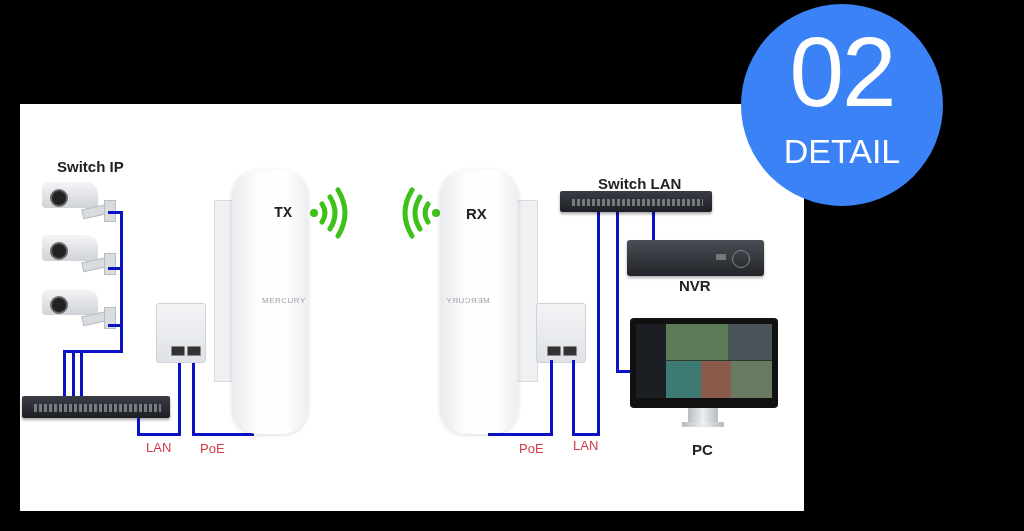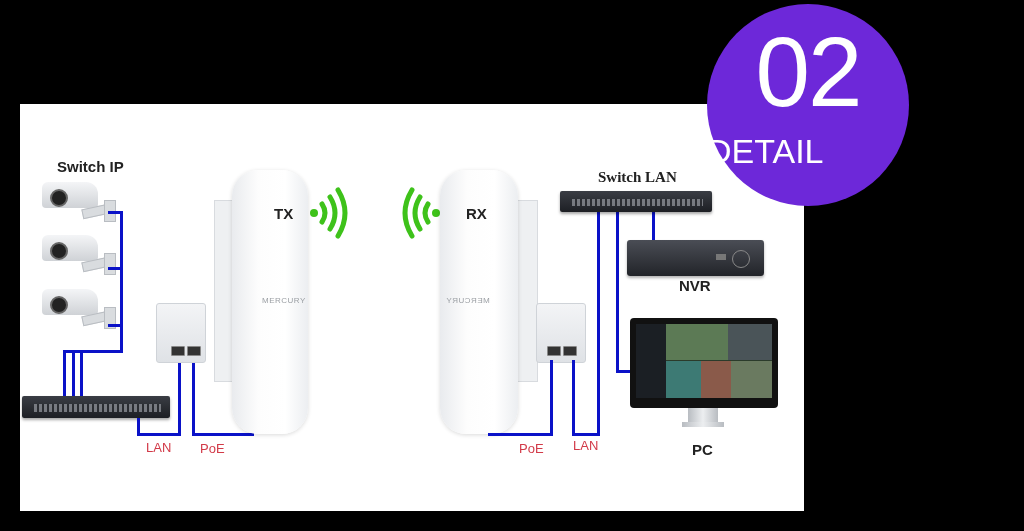--- a/index.html
+++ b/index.html
@@ -2,23 +2,23 @@
 <html><head>
 <meta charset="utf-8">
 <style>
   html,body{margin:0;padding:0;}
   body{width:1024px;height:531px;background:#000;position:relative;overflow:hidden;font-family:"Liberation Sans",sans-serif;}
   .panel{position:absolute;left:20px;top:104px;width:784px;height:407px;background:#fff;}
   .abs{position:absolute;}
   .label{font-weight:bold;color:#222;font-size:15px;white-space:nowrap;}
   .redlabel{color:#d23a48;font-size:13px;white-space:nowrap;}
   .wire{position:absolute;background:#0a12c8;}
-  .badge{position:absolute;left:707px;top:4px;width:202px;height:202px;border-radius:50%;background:#6d28d9;}
+  .badge{position:absolute;left:741px;top:4px;width:202px;height:202px;border-radius:50%;background:#3b82f6;}
   .badge-num{position:absolute;left:0;width:100%;top:18px;text-align:center;color:#fff;font-size:98px;line-height:100px;font-family:"Liberation Sans",sans-serif;letter-spacing:-2px;}
-  .badge-text{position:absolute;left:0;width:100%;top:128px;color:#fff;font-size:34px;line-height:38px;}
+  .badge-text{position:absolute;left:0;width:100%;top:128px;text-align:center;color:#fff;font-size:34px;line-height:38px;}
   .switch{position:absolute;background:linear-gradient(#3a3d44,#1d1f24);border-radius:2px;box-shadow:0 2px 3px rgba(0,0,0,.35);}
   .switch .ports{position:absolute;left:8%;right:6%;top:38%;height:34%;background:repeating-linear-gradient(90deg,#8a8d94 0 3px,#2a2c31 3px 5px);opacity:.8;}
   .cpe{position:absolute;background:linear-gradient(90deg,#e9ebee 0%,#fdfdfd 35%,#ffffff 70%,#eceef1 100%);border-radius:26px;box-shadow:0 1px 4px rgba(0,0,0,.15);}
   .cpe-side{position:absolute;background:#eef0f2;border:1px solid #d8dbdf;}
   .poe{position:absolute;background:linear-gradient(#f3f4f6,#dfe2e6);border:1px solid #cfd3d8;border-radius:3px;}
   .poe .port{position:absolute;width:12px;height:8px;background:#333;border:1px solid #888;border-radius:1px;}
   .cam-body{position:absolute;background:linear-gradient(#f4f5f7,#cfd2d6);border-radius:6px 12px 4px 4px;}
   .cam-lens{position:absolute;background:#222;border-radius:50%;border:2px solid #666;}
   .cam-arm{position:absolute;background:#d9dcdf;border:1px solid #b9bdc2;}
   .nvr{position:absolute;background:linear-gradient(#4a4d55,#222429);border-radius:3px;box-shadow:0 2px 3px rgba(0,0,0,.3);}
@@ -79,21 +79,21 @@
 
 <div class="poe" style="left:156px;top:303px;width:48px;height:58px;">
   <div class="port" style="left:14px;top:42px;"></div>
   <div class="port" style="left:30px;top:42px;"></div>
 </div>
 
 <div class="cpe-side" style="left:214px;top:200px;width:26px;height:180px;"></div>
 <div class="cpe" style="left:232px;top:170px;width:76px;height:264px;">
   <div class="brand" style="left:30px;top:126px;">MERCURY</div>
 </div>
-<div class="abs label" style="left:274px;top:205px;">TX</div>
+<div class="abs label" style="left:274px;top:205px;font-family:Liberation Mono, monospace;">TX</div>
 
 <svg class="abs" style="left:308px;top:187px;" width="44" height="52" viewBox="0 0 44 52">
   <circle cx="6" cy="26" r="4" fill="#3ec21a"></circle>
   <path d="M14 17 Q20 26 14 35" stroke="#3ec21a" stroke-width="5" fill="none" stroke-linecap="round"></path>
   <path d="M22 10 Q32 26 22 42" stroke="#3ec21a" stroke-width="5" fill="none" stroke-linecap="round"></path>
   <path d="M30 3 Q44 26 30 49" stroke="#3ec21a" stroke-width="5" fill="none" stroke-linecap="round"></path>
 </svg>
 
 <svg class="abs" style="left:398px;top:187px;" width="44" height="52" viewBox="0 0 44 52">
   <circle cx="38" cy="26" r="4" fill="#3ec21a"></circle>
@@ -118,21 +118,21 @@
 <div class="wire" style="left:572px;top:360px;width:3px;height:76px;"></div>
 <div class="wire" style="left:572px;top:433px;width:28px;height:3px;"></div>
 <div class="wire" style="left:597px;top:210px;width:3px;height:226px;"></div>
 <div class="wire" style="left:616px;top:210px;width:3px;height:162px;"></div>
 <div class="wire" style="left:616px;top:370px;width:14px;height:3px;"></div>
 <div class="wire" style="left:652px;top:210px;width:3px;height:32px;"></div>
 
 <div class="abs redlabel" style="left:519px;top:441px;">PoE</div>
 <div class="abs redlabel" style="left:573px;top:438px;">LAN</div>
 
-<div class="abs label" style="left:598px;top:169px;font-family:Liberation Serif, serif;">Switch LAN</div>
+<div class="abs label" style="left:598px;top:175px;">Switch LAN</div>
 <div class="switch" style="left:560px;top:191px;width:152px;height:21px;">
     <div class="ports"></div>
   </div>
 
 <div class="nvr" style="left:627px;top:240px;width:137px;height:36px;">
   <div style="position:absolute;right:14px;top:10px;width:16px;height:16px;border-radius:50%;border:1px solid #888;"></div>
   <div style="position:absolute;right:38px;top:14px;width:10px;height:6px;background:#777;"></div>
 </div>
 <div class="abs label" style="left:679px;top:277px;">NVR</div>
 

